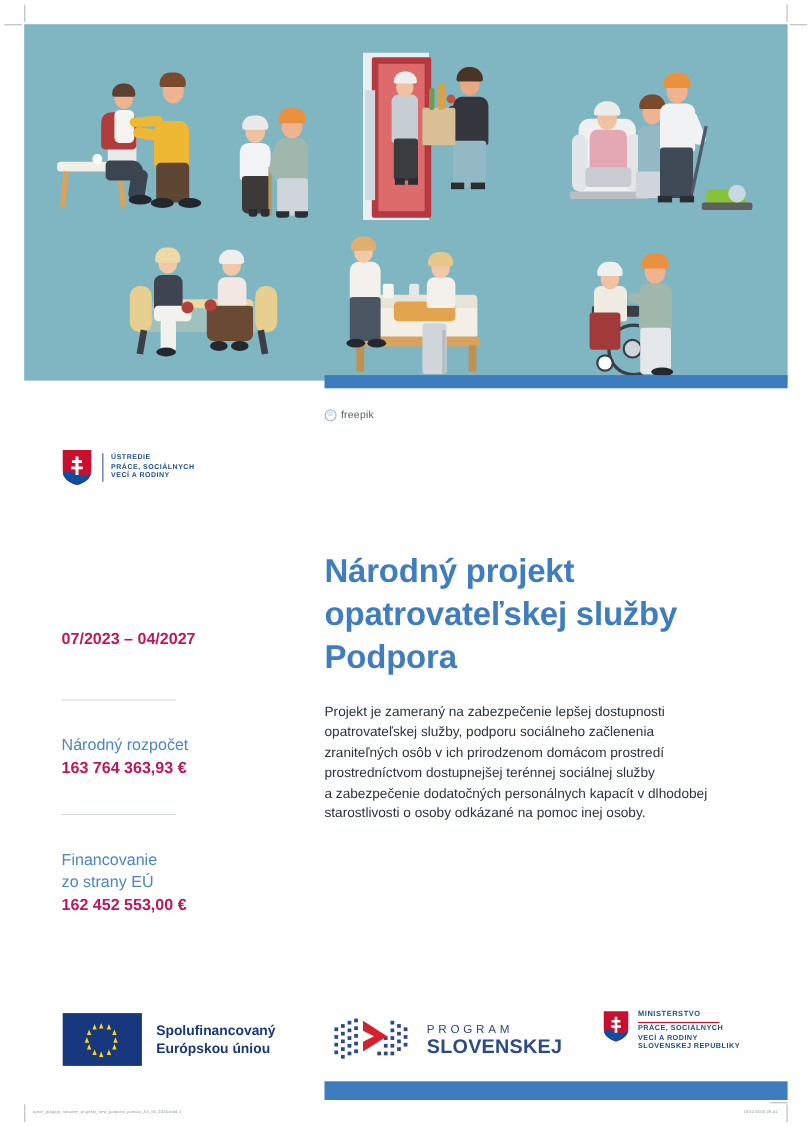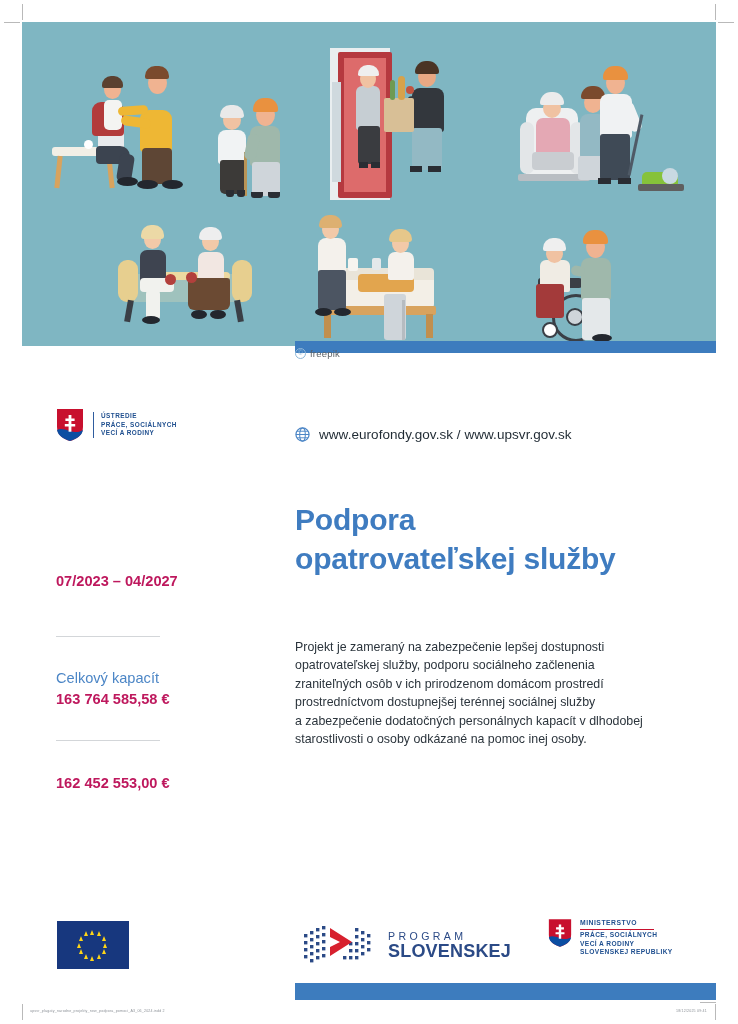--- a/index.html
+++ b/index.html
@@ -12,21 +12,21 @@
 
   
   .cropmark{position:absolute;background:#b9b9b9;}
   .cm-v{width:1px;height:16px;}
   .cm-h{height:1px;width:16px;}
 
   
   .hero{position:absolute;left:22px;top:22px;width:694px;height:324px;
         background:#7fb6c2;overflow:hidden;}
   .hero-blue-bar{position:absolute;left:295px;top:341px;width:421px;height:12px;background:#3d7cbe;}
-  .credit{position:absolute;left:295px;top:348px;font-size:9.5px;color:#5b6166;
+  .credit{position:absolute;left:295px;top:372px;font-size:9.5px;color:#5b6166;
           display:flex;align-items:flex-end;gap:4px;letter-spacing:.2px;}
   .credit .c-glyph{display:inline-block;width:9px;height:9px;border:1px solid #8fb7d8;
           border-radius:50%;color:#8fb7d8;font-size:7px;line-height:8px;text-align:center;}
 
   
   .fig{position:absolute;}
   .sh{position:absolute;}
   .rr{border-radius:50%;}
 
   
@@ -263,71 +263,66 @@
         <path d="M12.6 7 h2.8 v3.4 h3.2 v2.6 h-3.2 v3 h3.8 v2.6 h-3.8 v5.2 h-2.8 v-5.2 h-3.8 v-2.6 h3.8 v-3 h-3.2 v-2.6 h3.2 z" fill="#ffffff"></path>
       </svg>
     </div>
     <div class="upsvr-txt">
       <div>ÚSTREDIE</div>
       <div>PRÁCE, SOCIÁLNYCH</div>
       <div>VECÍ A RODINY</div>
     </div>
   </div>
 
-  <div class="urlline">
-    <span class="globe">
-      <svg viewBox="0 0 16 16" width="15" height="15">
-        <circle cx="8" cy="8" r="7" fill="none" stroke="#4c86c6" stroke-width="1.3"></circle>
-        <ellipse cx="8" cy="8" rx="3" ry="7" fill="none" stroke="#4c86c6" stroke-width="1.1"></ellipse>
-        <line x1="1" y1="8" x2="15" y2="8" stroke="#4c86c6" stroke-width="1.1"></line>
-        <line x1="2" y1="4.5" x2="14" y2="4.5" stroke="#4c86c6" stroke-width="1"></line>
-        <line x1="2" y1="11.5" x2="14" y2="11.5" stroke="#4c86c6" stroke-width="1"></line>
-      </svg>
-    </span>
-    <span class="urltext">www.eurofondy.gov.sk / www.upsvr.gov.sk</span>
-  </div>
 
   <div class="title">
+    <div>Národný projekt</div>
+    <div>opatrovateľskej služby</div>
     <div>Podpora</div>
-    <div>opatrovateľskej služby</div>
   </div>
 
   <div class="para" style="white-space:pre-line;">Projekt je zameraný na zabezpečenie lepšej dostupnosti opatrovateľskej služby, podporu sociálneho začlenenia zraniteľných osôb v ich prirodzenom domácom prostredí prostredníctvom dostupnejšej terénnej sociálnej služby
 a zabezpečenie dodatočných personálnych kapacít v dlhodobej starostlivosti o osoby odkázané na pomoc inej osoby.</div>
 
   <div class="info" style="top:570px;">
     <div class="val">07/2023 – 04/2027</div>
   </div>
   <div class="rule" style="top:636px;"></div>
 
   <div class="info" style="top:668px;">
-    <div class="lbl">Celkový kapacít</div>
-    <div class="val">163 764 585,58 €</div>
+    <div class="lbl">Národný rozpočet</div>
+    <div class="val">163 764 363,93 €</div>
   </div>
   <div class="rule" style="top:740px;"></div>
 
   <div class="info" style="top:772px;">
+    <div class="lbl" style="white-space:pre-line;">Financovanie
+zo strany EÚ</div>
     <div class="val">162 452 553,00 €</div>
   </div>
 
   <div class="eu">
     <div class="euflag" id="euflag">
         <div class="eustar" style="left: 33.4px; top: 8.5px;"></div>
         <div class="eustar" style="left: 39.9px; top: 10.2417px;"></div>
         <div class="eustar" style="left: 44.6583px; top: 15px;"></div>
         <div class="eustar" style="left: 46.4px; top: 21.5px;"></div>
         <div class="eustar" style="left: 44.6583px; top: 28px;"></div>
         <div class="eustar" style="left: 39.9px; top: 32.7583px;"></div>
         <div class="eustar" style="left: 33.4px; top: 34.5px;"></div>
         <div class="eustar" style="left: 26.9px; top: 32.7583px;"></div>
         <div class="eustar" style="left: 22.1417px; top: 28px;"></div>
         <div class="eustar" style="left: 20.4px; top: 21.5px;"></div>
         <div class="eustar" style="left: 22.1417px; top: 15px;"></div>
         <div class="eustar" style="left: 26.9px; top: 10.2417px;"></div>
       </div>
+    <div class="eutxt">
+      <div>Spolufinancovaný</div>
+      <div>Európskou úniou</div>
+    </div>
   </div>
 
   <div class="prog">
     <div class="progmark">
       <svg viewBox="0 0 75 46" width="75" height="46">
         <g fill="#2b4a86">
           <rect x="2" y="12" width="3.4" height="3.4"></rect>
             <rect x="8" y="9" width="3.4" height="3.4"></rect>
           <rect x="14" y="6" width="3.4" height="3.4"></rect>
             <rect x="20" y="4" width="3.4" height="3.4"></rect>

